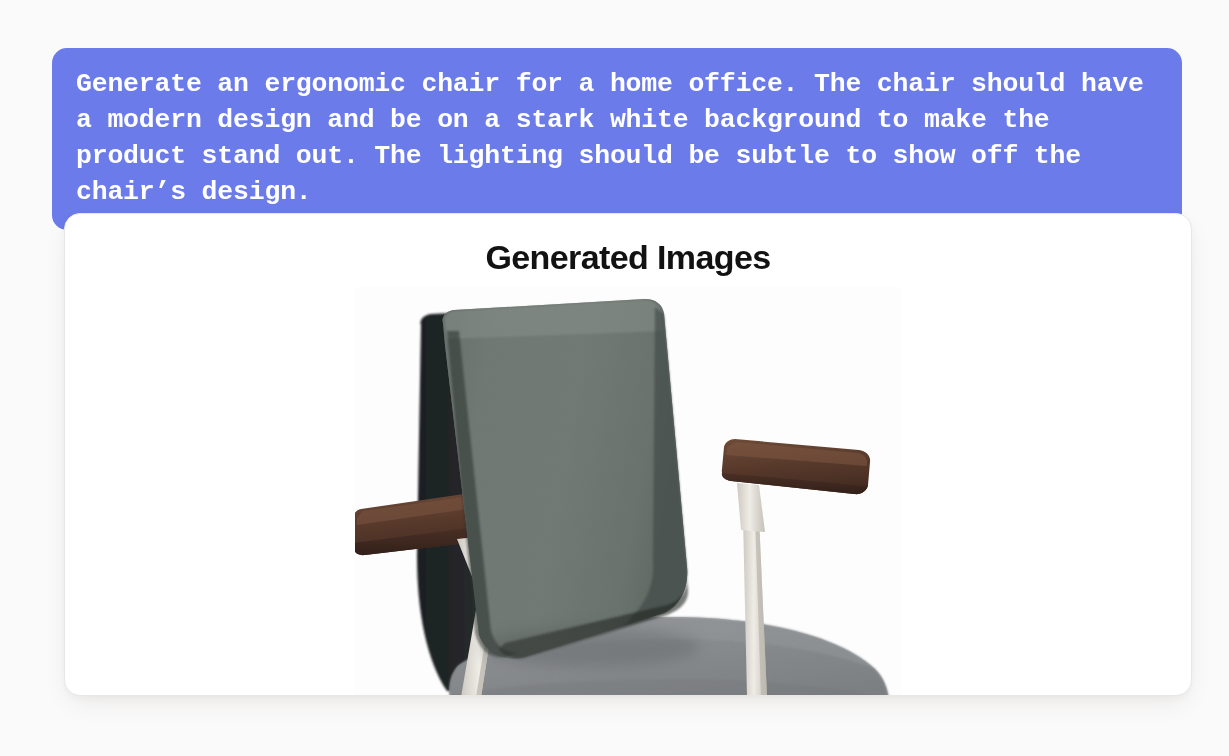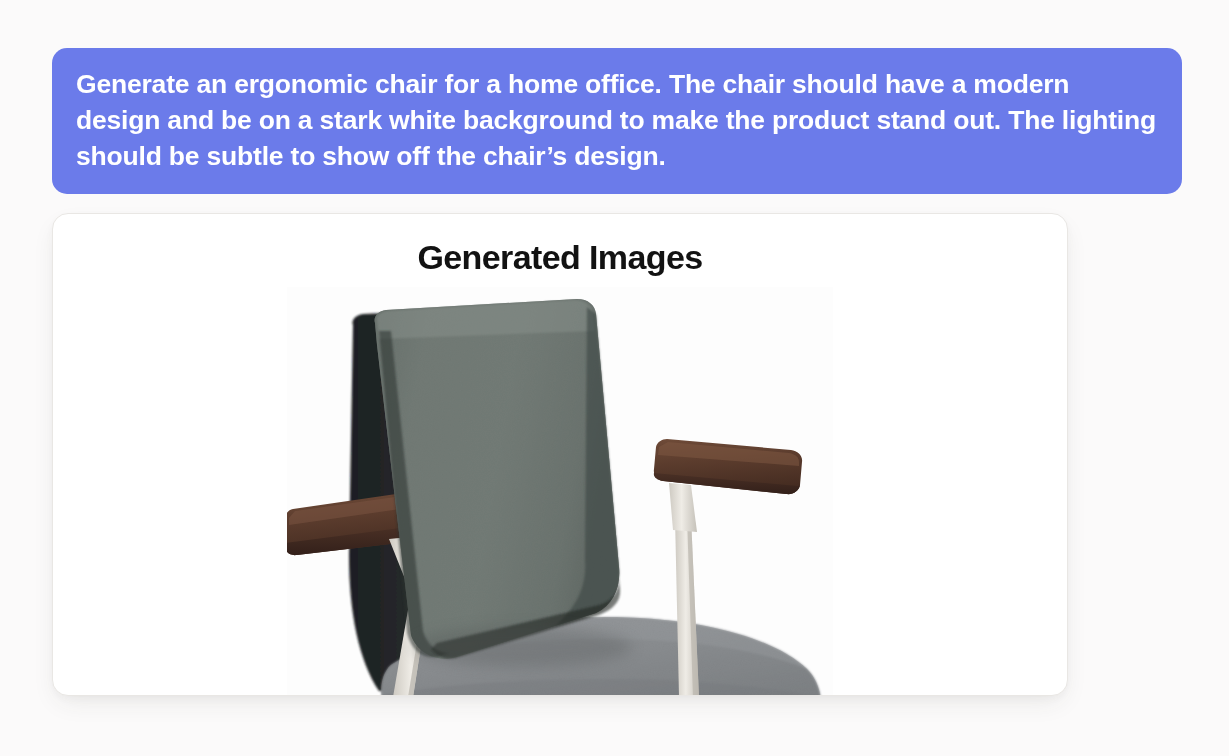--- a/index.html
+++ b/index.html
@@ -23,34 +23,34 @@
     top: 48px;
     width: 1130px;
     box-sizing: border-box;
     background: #6b7bea;
     border-radius: 15px;
     padding: 18px 24px 20px 24px;
   }
   #prompt-text {
     margin: 0;
     color: #ffffff;
-    font-family: Liberation Sans, sans-serif;
+    font-family: Liberation Mono, monospace;
     font-size: 26.5px;
     font-weight: bold;
     line-height: 36px;
     letter-spacing: -0.2px;
     white-space: pre-wrap;
   }
 
   
   #results-card {
     position: absolute;
-    left: 52px;
+    left: 64px;
     top: 213px;
-    width: 1016px;
+    width: 1128px;
     height: 483px;
     box-sizing: border-box;
     background: #ffffff;
     border: 1px solid #e9e7e4;
     border-radius: 16px;
     box-shadow: 0 10px 26px -6px rgba(60,55,50,0.10),
                 0 3px 10px -2px rgba(60,55,50,0.05);
     overflow: hidden;
   }
 

